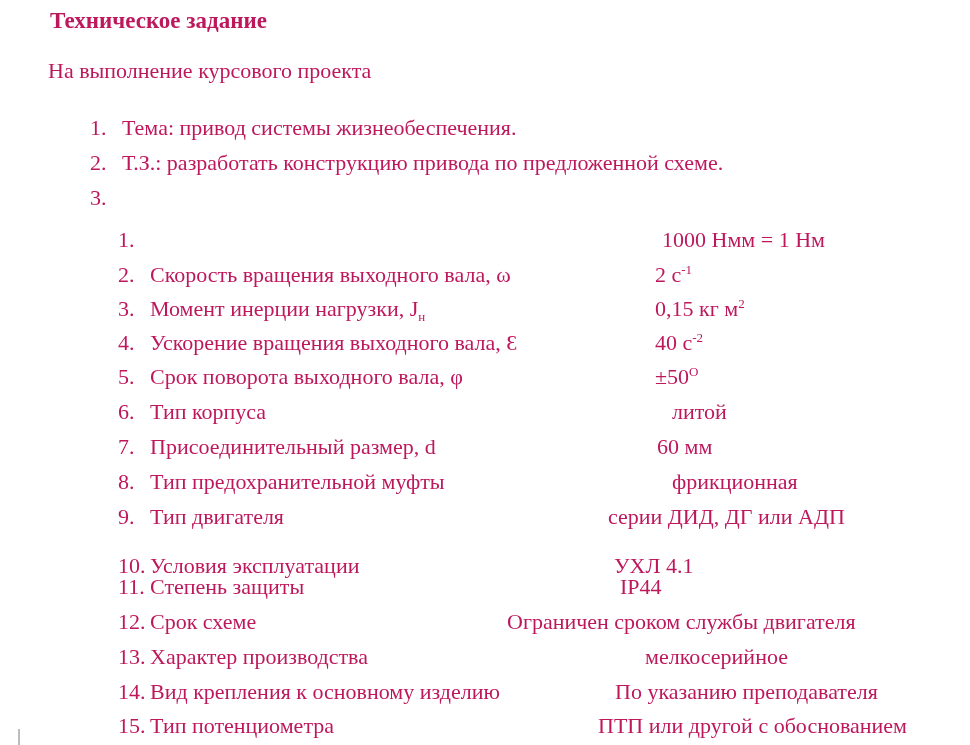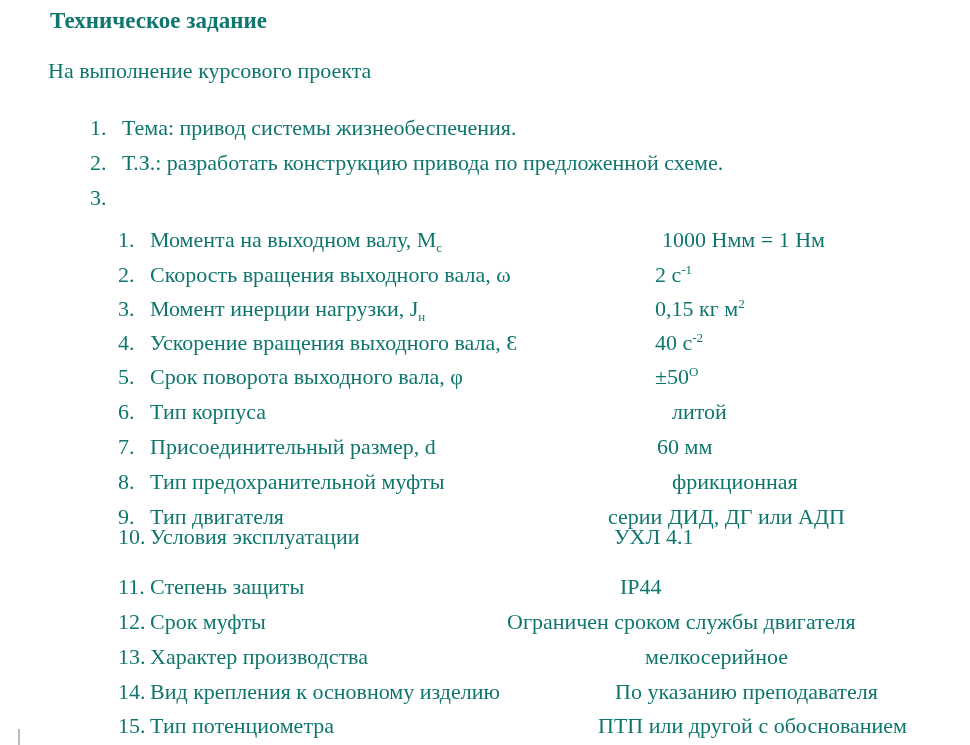--- a/index.html
+++ b/index.html
@@ -1,20 +1,20 @@
 <!DOCTYPE html>
 <html><head>
 <meta charset="utf-8">
 <style>
   html,body{margin:0;padding:0;background:#ffffff;}
   #page{
     position:relative;
     width:970px;height:745px;
     background:#ffffff;
-    color:#0f766e;
+    color:#be185d;
     font-family:"Liberation Serif","DejaVu Serif",serif;
     overflow:hidden;
   }
   .doc-title{
     position:absolute;left:50px;top:8px;
     font-size:23px;font-weight:bold;
   }
   .doc-subtitle{
     position:absolute;left:48px;top:58px;
     font-size:22px;
@@ -25,21 +25,21 @@
   .m1{top:115px}.m2{top:150px}.m3{top:185px}
 
   .spec-row{position:absolute;left:0;right:0;height:35px;font-size:22px;}
   .spec-row .num{position:absolute;left:118px;}
   .spec-row .label{position:absolute;left:150px;white-space:nowrap;}
   .spec-row .value{position:absolute;white-space:nowrap;}
   sub{font-size:13px;}
   sup{font-size:13px;}
 
   .r1{top:227px}.r2{top:262px}.r3{top:296px}.r4{top:330px}.r5{top:364px}
-  .r6{top:399px}.r7{top:434px}.r8{top:469px}.r9{top:504px}.r10{top:524px}
+  .r6{top:399px}.r7{top:434px}.r8{top:469px}.r9{top:504px}.r10{top:553px}
   .r11{top:574px}.r12{top:609px}.r13{top:644px}.r14{top:679px}.r15{top:713px}
 
   .r1 .value{left:662px}
   .r2 .value{left:655px}
   .r3 .value{left:655px}
   .r4 .value{left:655px}
   .r5 .value{left:655px}
   .r6 .value{left:672px}
   .r7 .value{left:657px}
   .r8 .value{left:672px}
@@ -71,21 +71,20 @@
   <div class="main-item m2">
     <span class="num">2.</span>
     <span class="txt">Т.З.: разработать конструкцию привода по предложенной схеме.</span>
   </div>
   <div class="main-item m3">
     <span class="num">3.</span>
   </div>
 
   <div class="spec-row r1">
     <span class="num">1.</span>
-    <span class="label"><span>Момента на выходном валу, М</span><sub>с</sub></span>
     <span class="value"><span>1000 Нмм = 1 Нм</span><sup></sup></span>
   </div>
   <div class="spec-row r2">
     <span class="num">2.</span>
     <span class="label"><span>Скорость вращения выходного вала, ω</span><sub></sub></span>
     <span class="value"><span>2 с</span><sup>-1</sup></span>
   </div>
   <div class="spec-row r3">
     <span class="num">3.</span>
     <span class="label"><span>Момент инерции нагрузки, J</span><sub>н</sub></span>
@@ -126,21 +125,21 @@
     <span class="label"><span>Условия эксплуатации</span><sub></sub></span>
     <span class="value"><span>УХЛ 4.1</span><sup></sup></span>
   </div>
   <div class="spec-row r11">
     <span class="num">11.</span>
     <span class="label"><span>Степень защиты</span><sub></sub></span>
     <span class="value"><span>IP44</span><sup></sup></span>
   </div>
   <div class="spec-row r12">
     <span class="num">12.</span>
-    <span class="label"><span>Срок муфты</span><sub></sub></span>
+    <span class="label"><span>Срок схеме</span><sub></sub></span>
     <span class="value"><span>Ограничен сроком службы двигателя</span><sup></sup></span>
   </div>
   <div class="spec-row r13">
     <span class="num">13.</span>
     <span class="label"><span>Характер производства</span><sub></sub></span>
     <span class="value"><span>мелкосерийное</span><sup></sup></span>
   </div>
   <div class="spec-row r14">
     <span class="num">14.</span>
     <span class="label"><span>Вид крепления к основному изделию</span><sub></sub></span>

